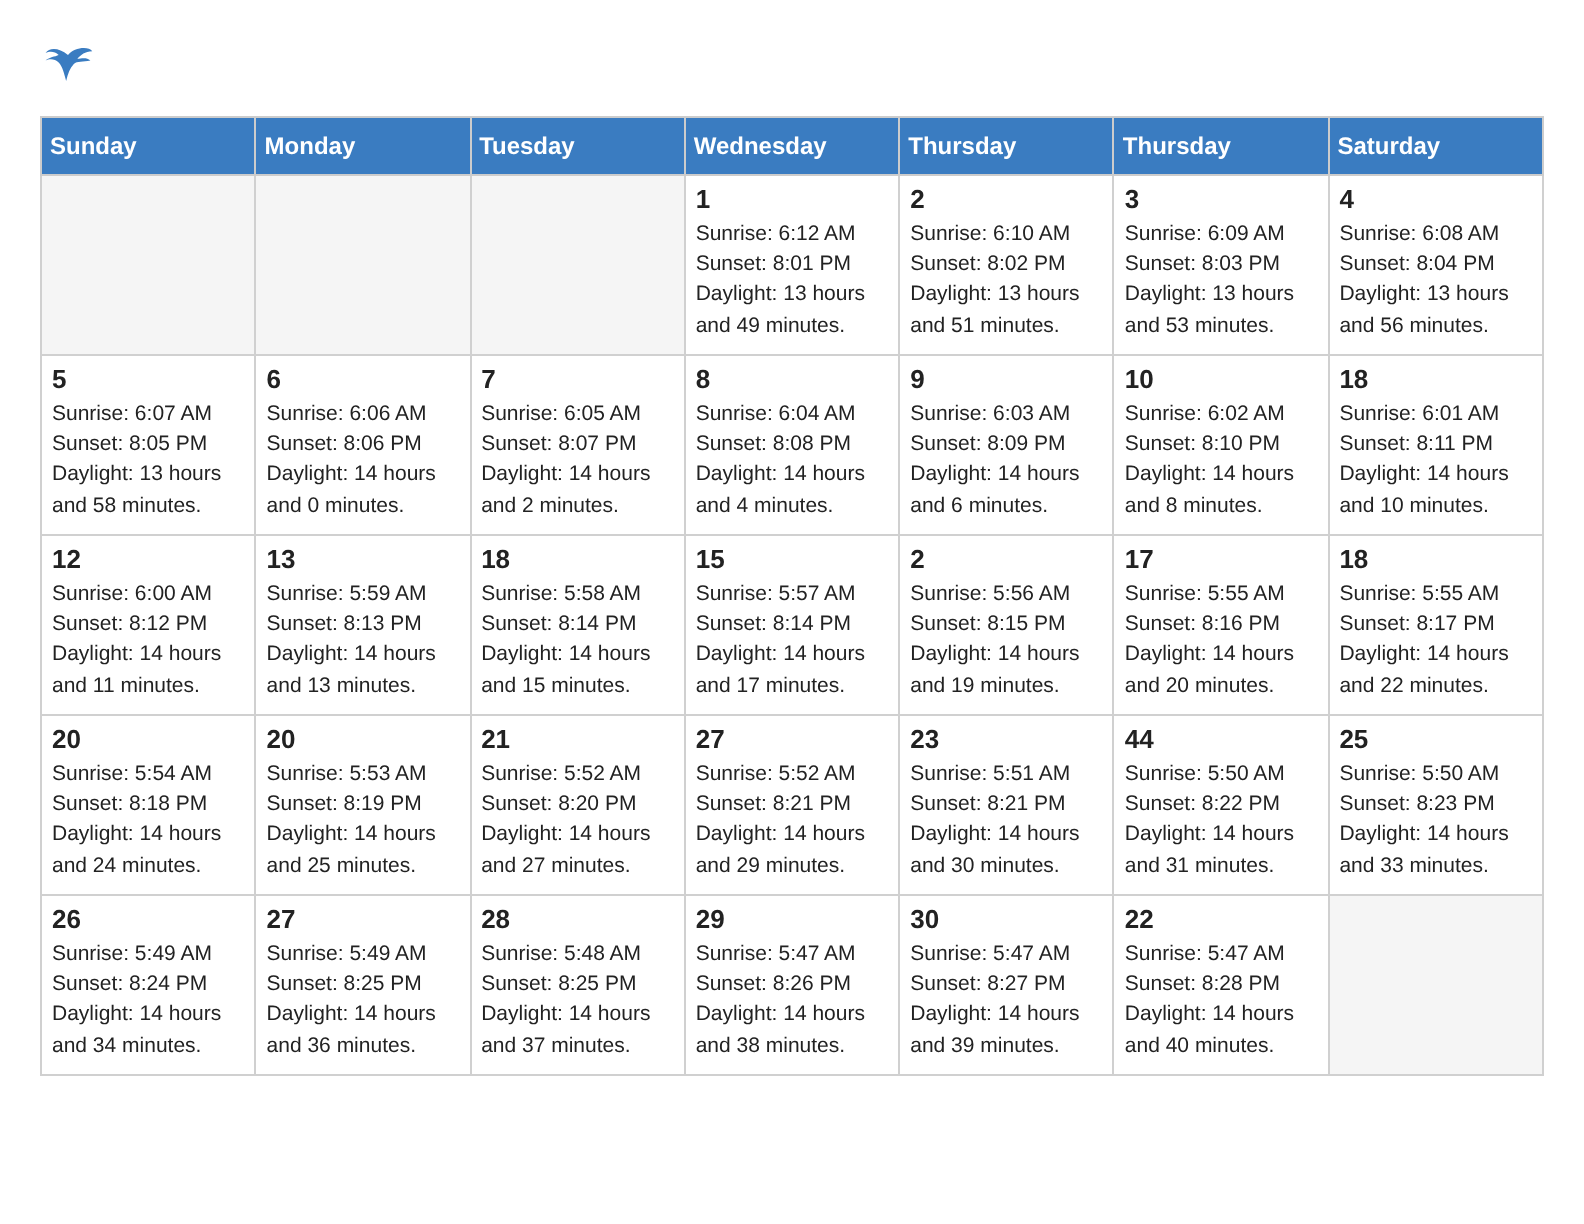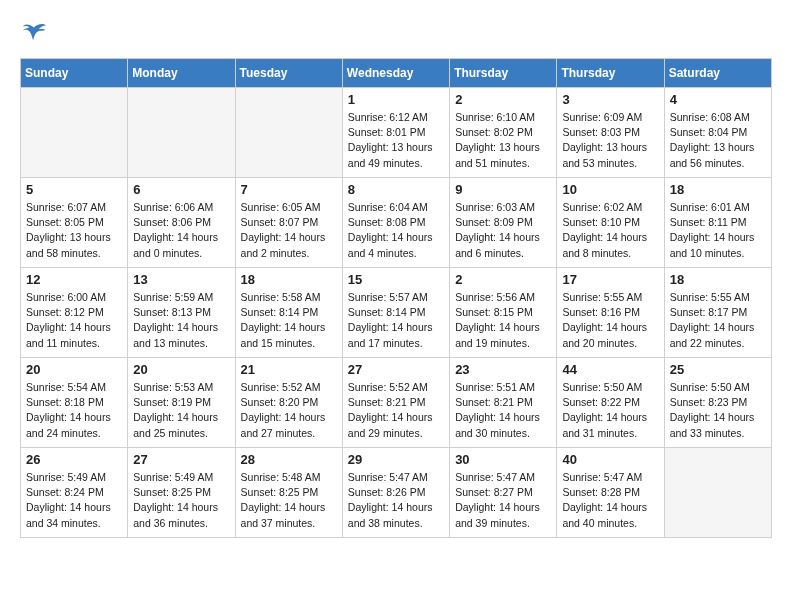--- a/index.html
+++ b/index.html
@@ -241,19 +241,19 @@
         </td>
         <td>
           <div class="day-num">29</div>
           <div class="day-info">Sunrise: 5:47 AM<br>Sunset: 8:26 PM<br>Daylight: 14 hours and 38 minutes.</div>
         </td>
         <td>
           <div class="day-num">30</div>
           <div class="day-info">Sunrise: 5:47 AM<br>Sunset: 8:27 PM<br>Daylight: 14 hours and 39 minutes.</div>
         </td>
         <td>
-          <div class="day-num">40</div>
+          <div class="day-num">22</div>
           <div class="day-info">Sunrise: 5:47 AM<br>Sunset: 8:28 PM<br>Daylight: 14 hours and 40 minutes.</div>
         </td>
         <td class="empty"></td>
       </tr>
     </tbody>
 </table>
 
 </body></html>

